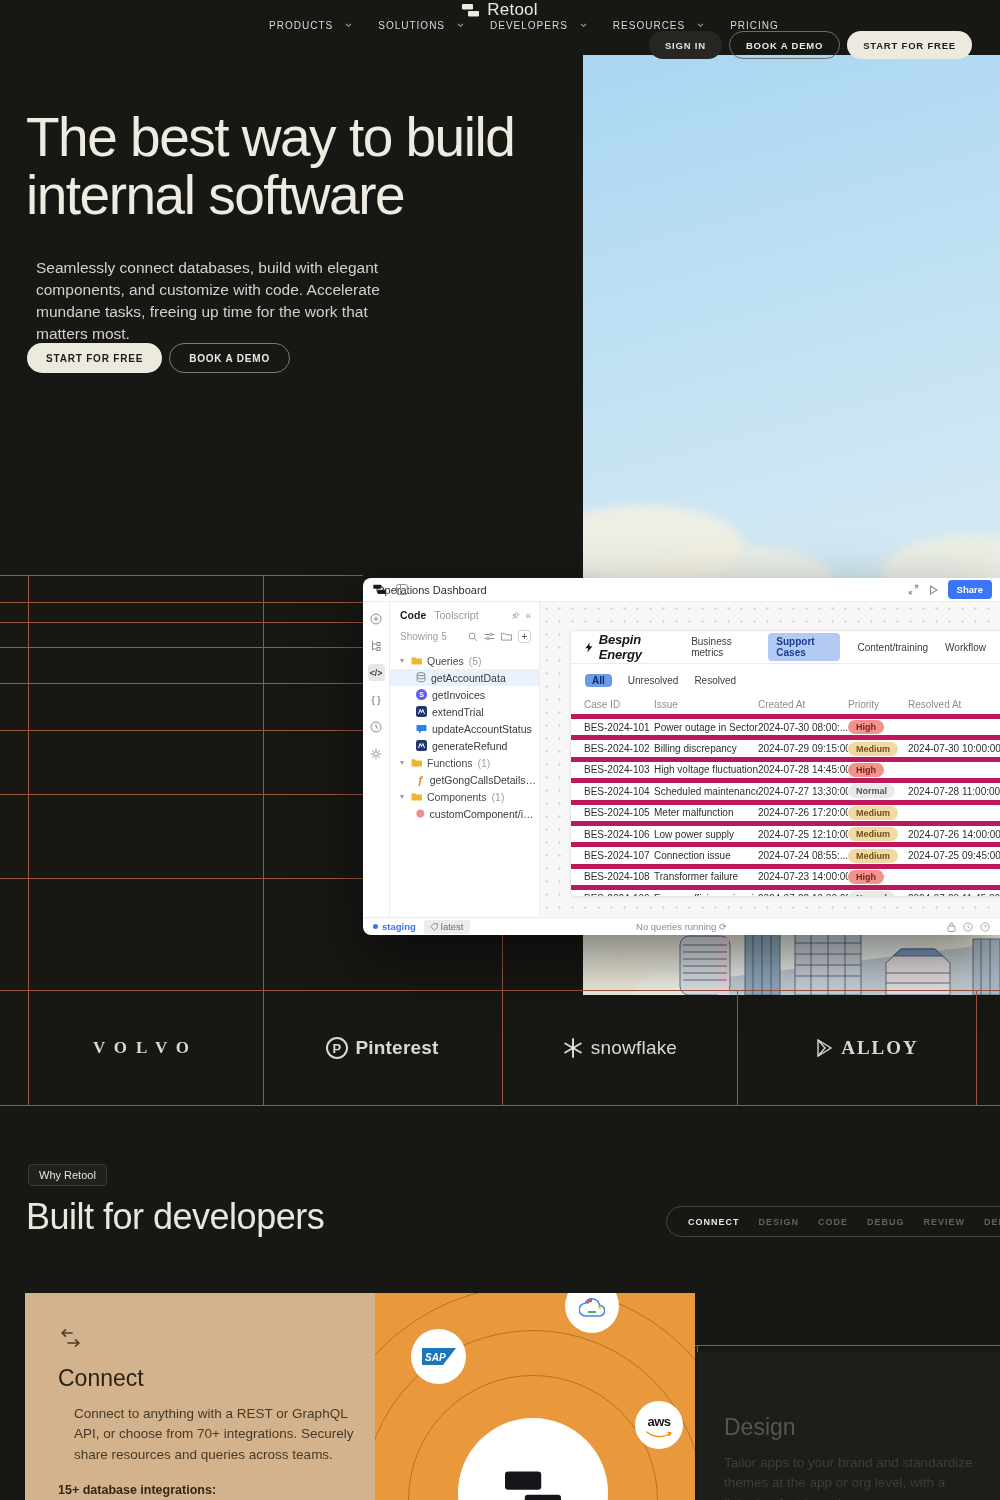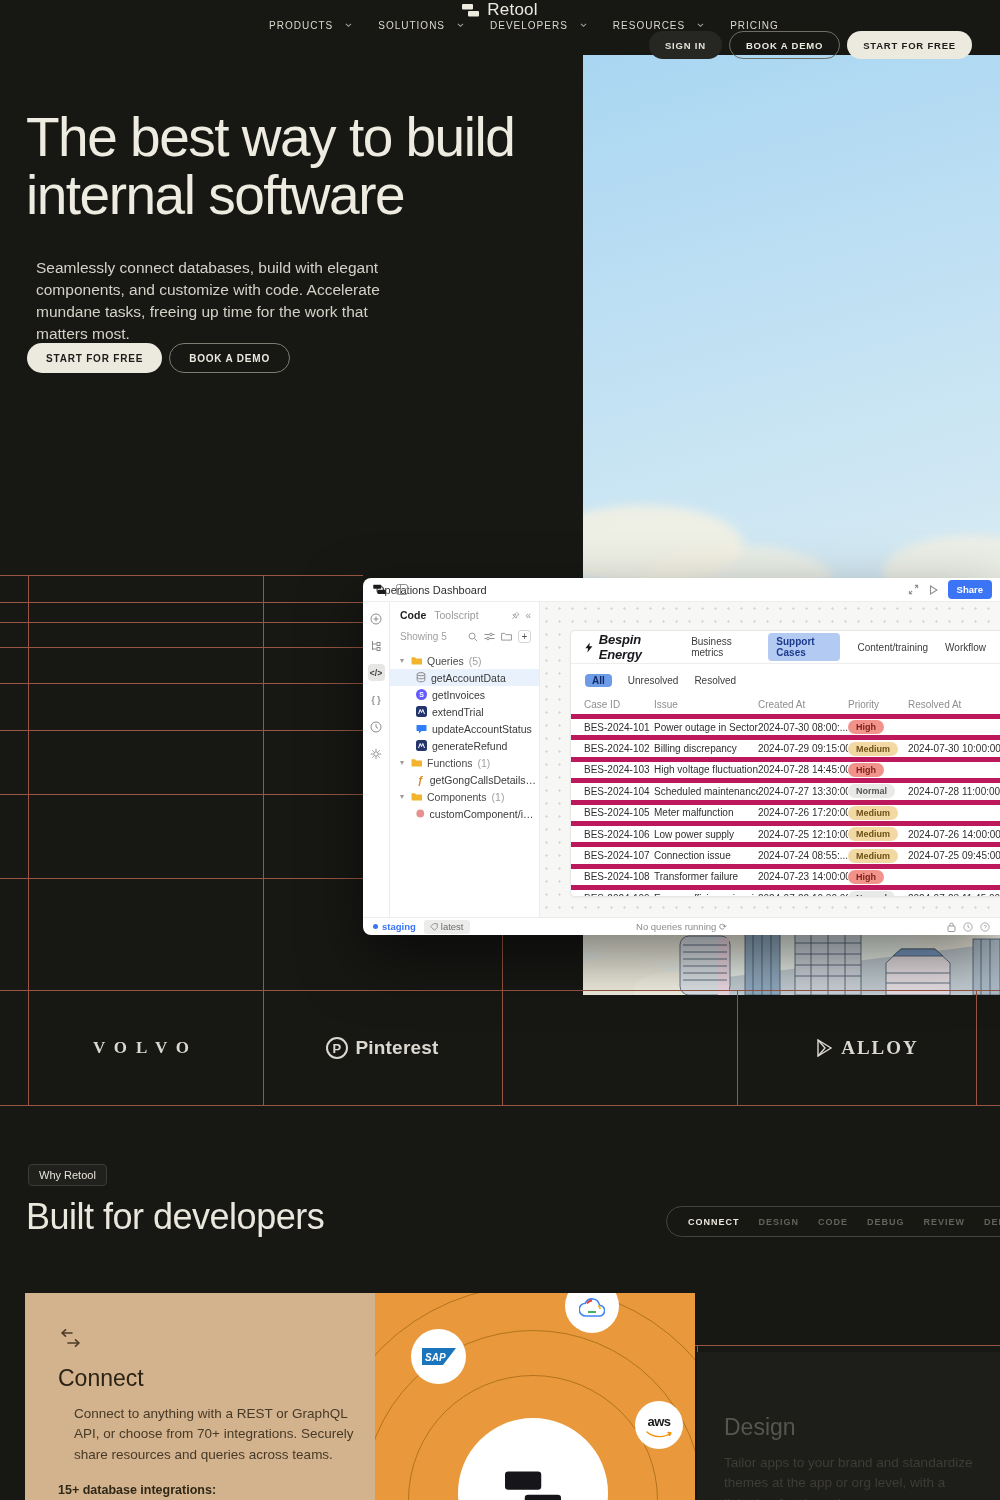--- a/index.html
+++ b/index.html
@@ -542,20 +542,31 @@
   </div>
   <div class="logo-cell" style="left:263px; width:239px;">
     <span class="logo-row">
       <svg width="22" height="22" viewBox="0 0 22 22">
           <circle cx="11" cy="11" r="10" fill="none" stroke="#dbd8cf" stroke-width="2"></circle>
           <text x="11" y="15.5" text-anchor="middle" font-size="13" font-weight="bold" fill="#dbd8cf" font-family="Liberation Sans,sans-serif">P</text>
         </svg>
       <span>Pinterest</span>
     </span>
   </div>
+  <div class="logo-cell" style="left:502px; width:235px;">
+    <span class="logo-row logo-snow">
+      <svg width="22" height="22" viewBox="0 0 22 22">
+          <g stroke="#dbd8cf" stroke-width="2" stroke-linecap="round">
+            <path d="M11 2v18M3.2 6.5l15.6 9M3.2 15.5l15.6-9"></path>
+          </g>
+          <circle cx="11" cy="11" r="2.2" fill="#dbd8cf"></circle>
+        </svg>
+      <span>snowflake</span>
+    </span>
+  </div>
   <div class="logo-cell" style="left:748px; width:239px;font-family:Liberation Serif, serif;">
     <span class="logo-row logo-alloy">
       <svg width="18" height="20" viewBox="0 0 18 20">
           <g fill="none" stroke="#dbd8cf" stroke-width="1.4">
             <path d="M2 2 L15 10 L2 18 Z"></path>
             <path d="M2 2 L9 10 L2 18"></path>
           </g>
         </svg>
       <span>ALLOY</span>
     </span>

